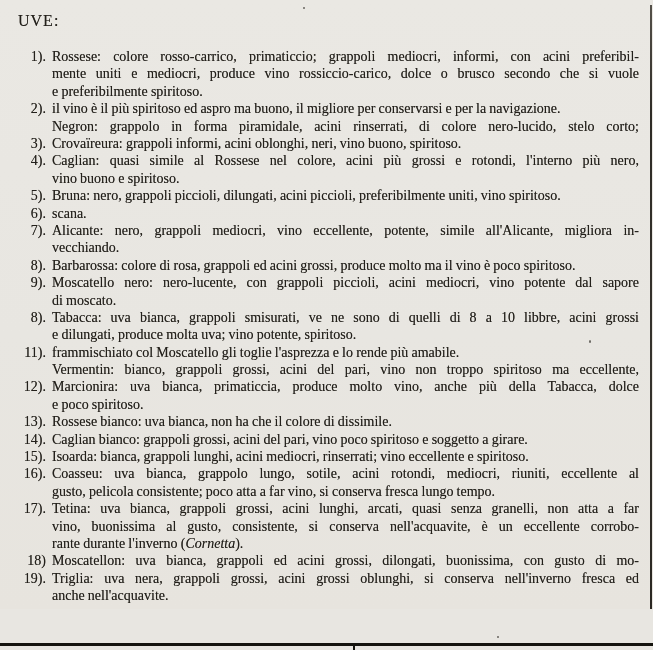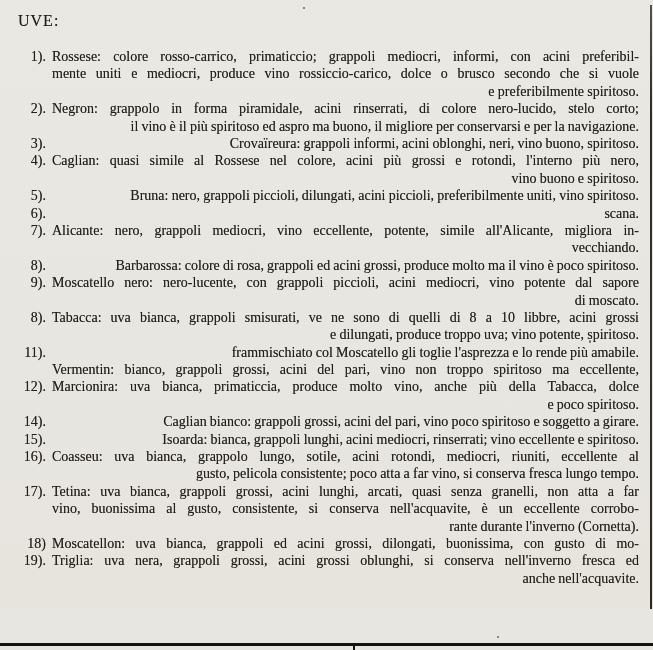--- a/index.html
+++ b/index.html
@@ -23,22 +23,22 @@
   .list { width: 100%; }
   .item { display: flex; align-items: flex-start; }
   .num {
     flex: none; width: 30px; text-align: right;
     font-size: 14px; line-height: 17.4px;
     margin-right: 6px;
   }
   .text { flex: none; width: 587px; font-size: 14px; word-spacing: -0.3px; }
   .line { line-height: 17.4px; height: 17.4px; }
   .line.just { text-align: justify; text-align-last: justify; }
-  .line.last { text-align: right; white-space: nowrap; }
-  .it { }
+  .line.last { text-align: left; white-space: nowrap; }
+  .it { font-style: italic; }
   .right-rule {
     position: absolute; top: 5px; bottom: 0; right: 1px; width: 2px;
     background: linear-gradient(180deg, #55514a, #2e2b26 18%, #35322c 60%, #2a2722);
   }
   .bottom-rule {
     position: absolute; left: 0; right: 0; top: 643px; height: 3px;
     background: #15140f;
   }
   .bottom-tick {
     position: absolute; left: 353px; top: 643px; width: 2px; height: 7px;
@@ -59,22 +59,22 @@
         <div class="num">1).</div>
         <div class="text">
           <div class="line just">Rossese: colore rosso-carrico, primaticcio; grappoli mediocri, informi, con acini preferibil-</div>
           <div class="line just">mente uniti e mediocri, produce vino rossiccio-carico, dolce o brusco secondo che si vuole</div>
           <div class="line last">e preferibilmente spiritoso.</div>
         </div>
       </div>
       <div class="item">
         <div class="num">2).</div>
         <div class="text">
+          <div class="line last">il vino è il più spiritoso ed aspro ma buono, il migliore per conservarsi e per la navigazione.</div>
           <div class="line just">Negron: grappolo in forma piramidale, acini rinserrati, di colore nero-lucido, stelo corto;</div>
-          <div class="line last">il vino è il più spiritoso ed aspro ma buono, il migliore per conservarsi e per la navigazione.</div>
         </div>
       </div>
       <div class="item">
         <div class="num">3).</div>
         <div class="text">
           <div class="line last">Crovaïreura: grappoli informi, acini oblonghi, neri, vino buono, spiritoso.</div>
         </div>
       </div>
       <div class="item">
         <div class="num">4).</div>
@@ -112,35 +112,41 @@
         <div class="num">9).</div>
         <div class="text">
           <div class="line just">Moscatello nero: nero-lucente, con grappoli piccioli, acini mediocri, vino potente dal sapore</div>
           <div class="line last">di moscato.</div>
         </div>
       </div>
       <div class="item">
         <div class="num">8).</div>
         <div class="text">
           <div class="line just">Tabacca: uva bianca, grappoli smisurati, ve ne sono di quelli di 8 a 10 libbre, acini grossi</div>
-          <div class="line last">e dilungati, produce troppo uva; vino potente, spiritoso.</div>
+          <div class="line last">e dilungati, produce molta uva; vino potente, spiritoso.</div>
         </div>
       </div>
       <div class="item">
         <div class="num">11).</div>
         <div class="text">
           <div class="line last">frammischiato col Moscatello gli toglie l'asprezza e lo rende più amabile.</div>
           <div class="line just">Vermentin: bianco, grappoli grossi, acini del pari, vino non troppo spiritoso ma eccellente,</div>
         </div>
       </div>
       <div class="item">
         <div class="num">12).</div>
         <div class="text">
           <div class="line just">Marcionira: uva bianca, primaticcia, produce molto vino, anche più della Tabacca, dolce</div>
           <div class="line last">e poco spiritoso.</div>
+        </div>
+      </div>
+      <div class="item">
+        <div class="num">13).</div>
+        <div class="text">
+          <div class="line last">Rossese bianco: uva bianca, non ha che il colore di dissimile.</div>
         </div>
       </div>
       <div class="item">
         <div class="num">14).</div>
         <div class="text">
           <div class="line last">Caglian bianco: grappoli grossi, acini del pari, vino poco spiritoso e soggetto a girare.</div>
         </div>
       </div>
       <div class="item">
         <div class="num">15).</div>

